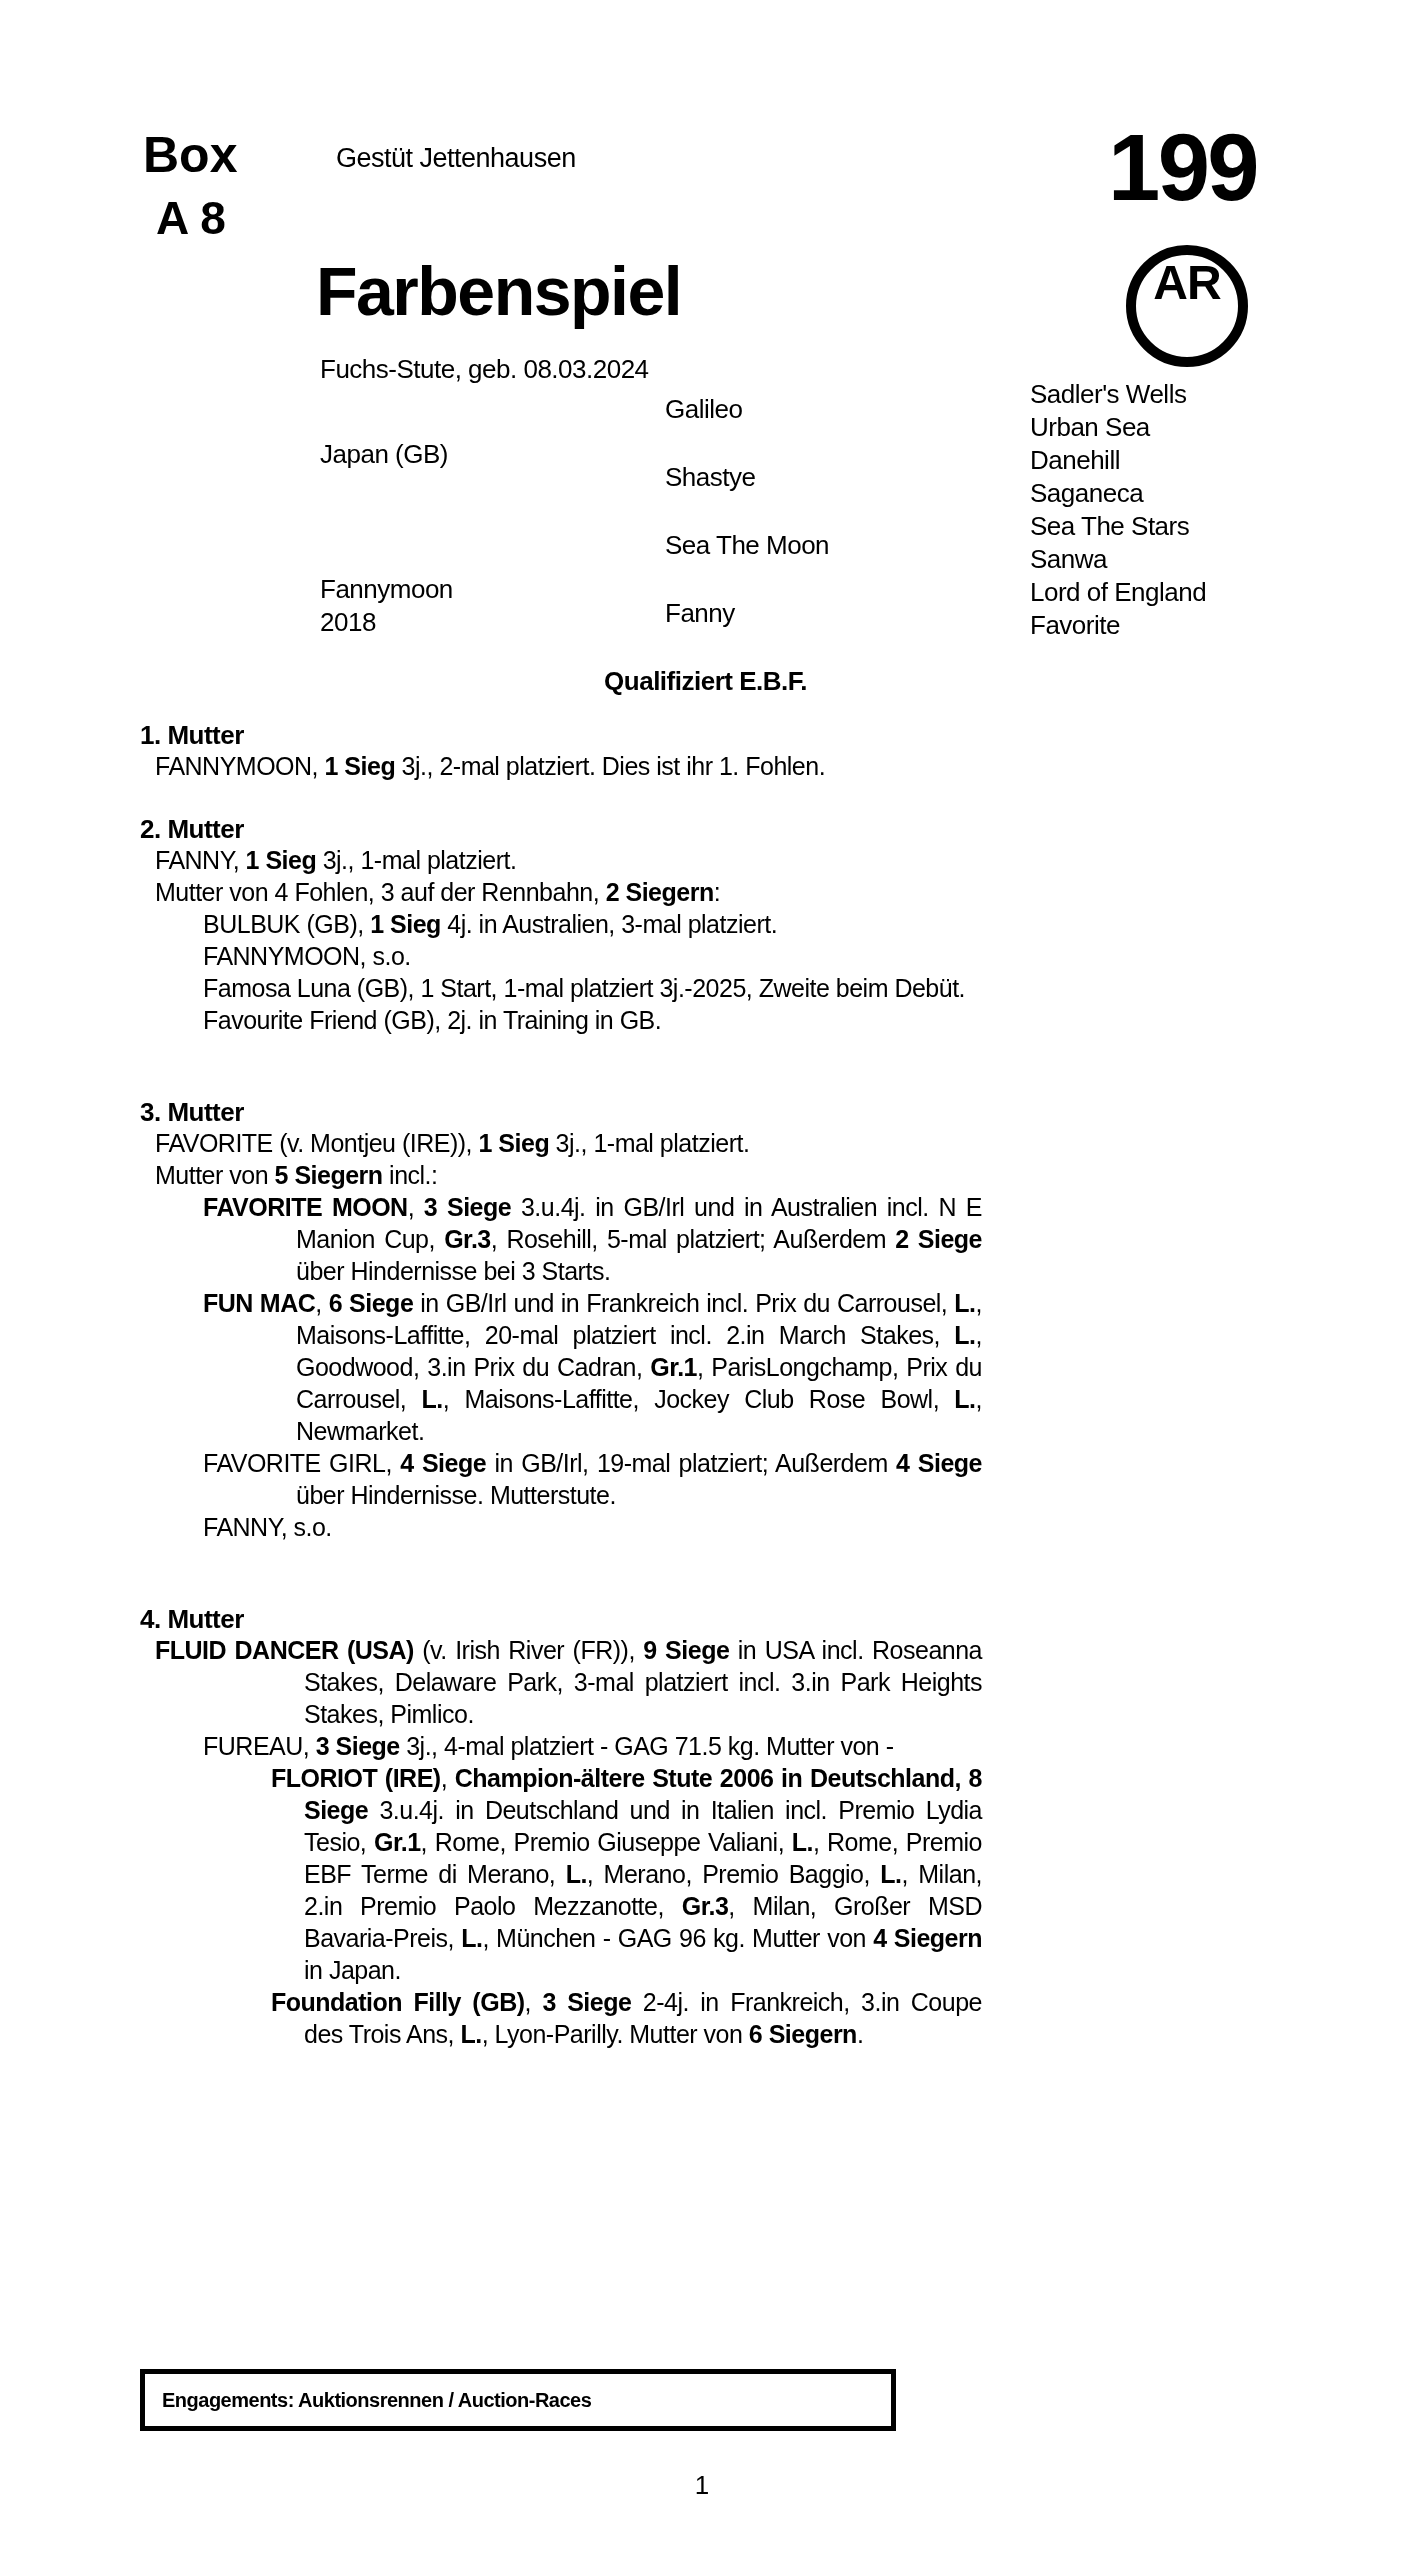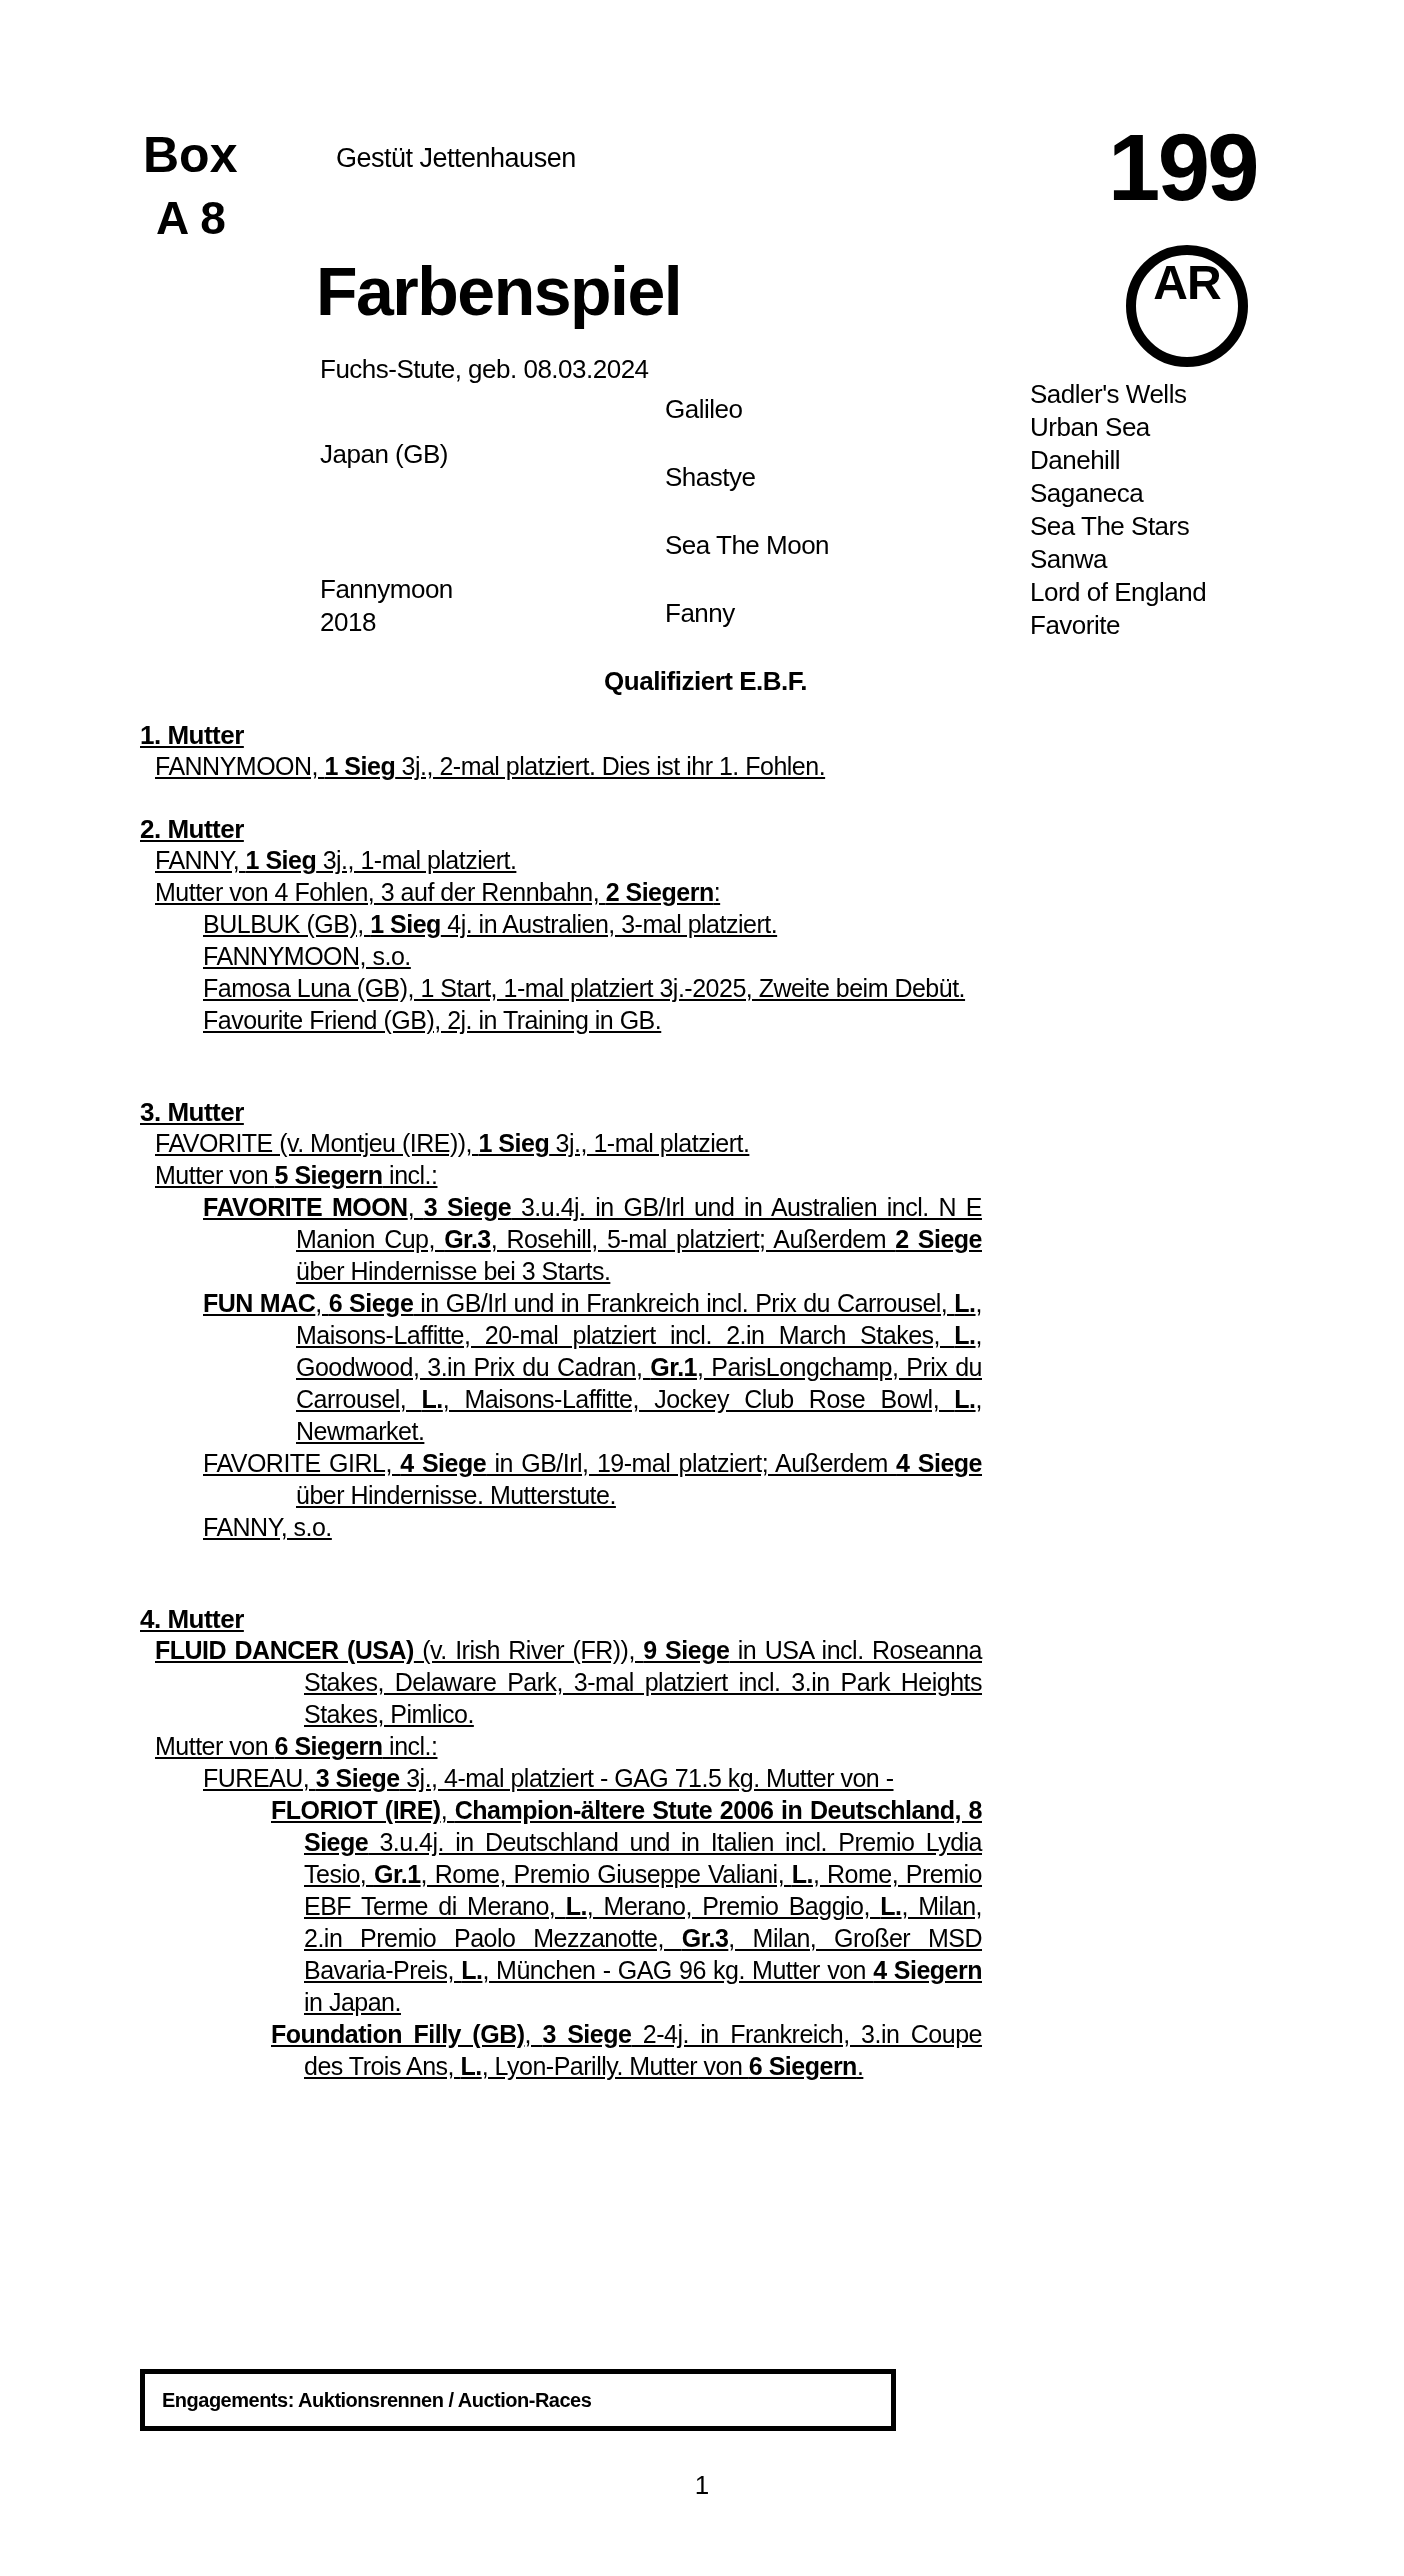--- a/index.html
+++ b/index.html
@@ -23,21 +23,21 @@
   .ped{font-size:26px;line-height:33px;letter-spacing:-0.5px;}
   #sire{left:320px;top:438px;}
   #dam{left:320px;top:573px;}
   #gen2{left:665px;top:393px;}
   #gen2 > div{height:68px;line-height:33px;}
   #gen3{left:1030px;top:378px;line-height:33px;}
   #qualifier{left:319px;top:666px;width:773px;text-align:center;
              font-size:26px;font-weight:bold;letter-spacing:-0.5px;}
 
   
-  #details{left:0;top:720px;width:1124px;text-decoration:underline;}
+  #details{left:0;top:720px;width:1124px;}
   .sh{margin:0 0 0 140px;font-size:26px;font-weight:bold;line-height:30px;letter-spacing:-0.5px;}
   .bp{margin:0 142px 0 0;font-size:25px;line-height:32px;text-align:justify;letter-spacing:-0.5px;}
   .p0{margin-left:155px;}
   .p0h{margin-left:304px;text-indent:-149px;}
   .p1{margin-left:296px;text-indent:-93px;}
   .p2{margin-left:304px;text-indent:-33px;}
   #details section:nth-of-type(2){margin-top:32px;}
   #details section:nth-of-type(3),#details section:nth-of-type(4){margin-top:61px;}
 
   
@@ -113,21 +113,20 @@
           <p class="bp p1"><span class="b">FUN MAC</span><span>, </span><span class="b">6 Siege</span><span> in GB/Irl und in Frankreich incl. Prix du Carrousel, </span><span class="b">L.</span><span>, Maisons-Laffitte, 20-mal platziert incl. 2.in March Stakes, </span><span class="b">L.</span><span>, Goodwood, 3.in Prix du Cadran, </span><span class="b">Gr.1</span><span>, ParisLongchamp, Prix du Carrousel, </span><span class="b">L.</span><span>, Maisons-Laffitte, Jockey Club Rose Bowl, </span><span class="b">L.</span><span>, Newmarket.</span></p>
           <p class="bp p1"><span>FAVORITE GIRL, </span><span class="b">4 Siege</span><span> in GB/Irl, 19-mal platziert; Außerdem </span><span class="b">4 Siege</span><span> über Hindernisse. Mutterstute.</span></p>
           <p class="bp p1"><span>FANNY, s.o.</span></p>
         </div>
   </section>
 
   <section class="section">
     <h3 class="sh">4. Mutter</h3>
     <div>
           <p class="bp p0h"><span class="b">FLUID DANCER (USA)</span><span> (v. Irish River (FR)), </span><span class="b">9 Siege</span><span> in USA incl. Roseanna Stakes, Delaware Park, 3-mal platziert incl. 3.in Park Heights Stakes, Pimlico.</span></p>
-          <p class="bp p0"><span>Mutter von </span><span class="b">6 Siegern</span><span> incl.:</span></p>
           <p class="bp p1"><span>FUREAU, </span><span class="b">3 Siege</span><span> 3j., 4-mal platziert - GAG 71.5 kg. Mutter von -</span></p>
           <p class="bp p2"><span class="b">FLORIOT (IRE)</span><span>, </span><span class="b">Champion-ältere Stute 2006 in Deutschland, 8 Siege</span><span> 3.u.4j. in Deutschland und in Italien incl. Premio Lydia Tesio, </span><span class="b">Gr.1</span><span>, Rome, Premio Giuseppe Valiani, </span><span class="b">L.</span><span>, Rome, Premio EBF Terme di Merano, </span><span class="b">L.</span><span>, Merano, Premio Baggio, </span><span class="b">L.</span><span>, Milan, 2.in Premio Paolo Mezzanotte, </span><span class="b">Gr.3</span><span>, Milan, Großer MSD Bavaria-Preis, </span><span class="b">L.</span><span>, München - GAG 96 kg. Mutter von </span><span class="b">4 Siegern</span><span> in Japan.</span></p>
           <p class="bp p2"><span class="b">Foundation Filly (GB)</span><span>, </span><span class="b">3 Siege</span><span> 2-4j. in Frankreich, 3.in Coupe des Trois Ans, </span><span class="b">L.</span><span>, Lyon-Parilly. Mutter von </span><span class="b">6 Siegern</span><span>.</span></p>
         </div>
   </section>
 </div>
 
   <div class="abs" id="eng">
     <span>Engagements: Auktionsrennen / Auction-Races</span>
   </div>

